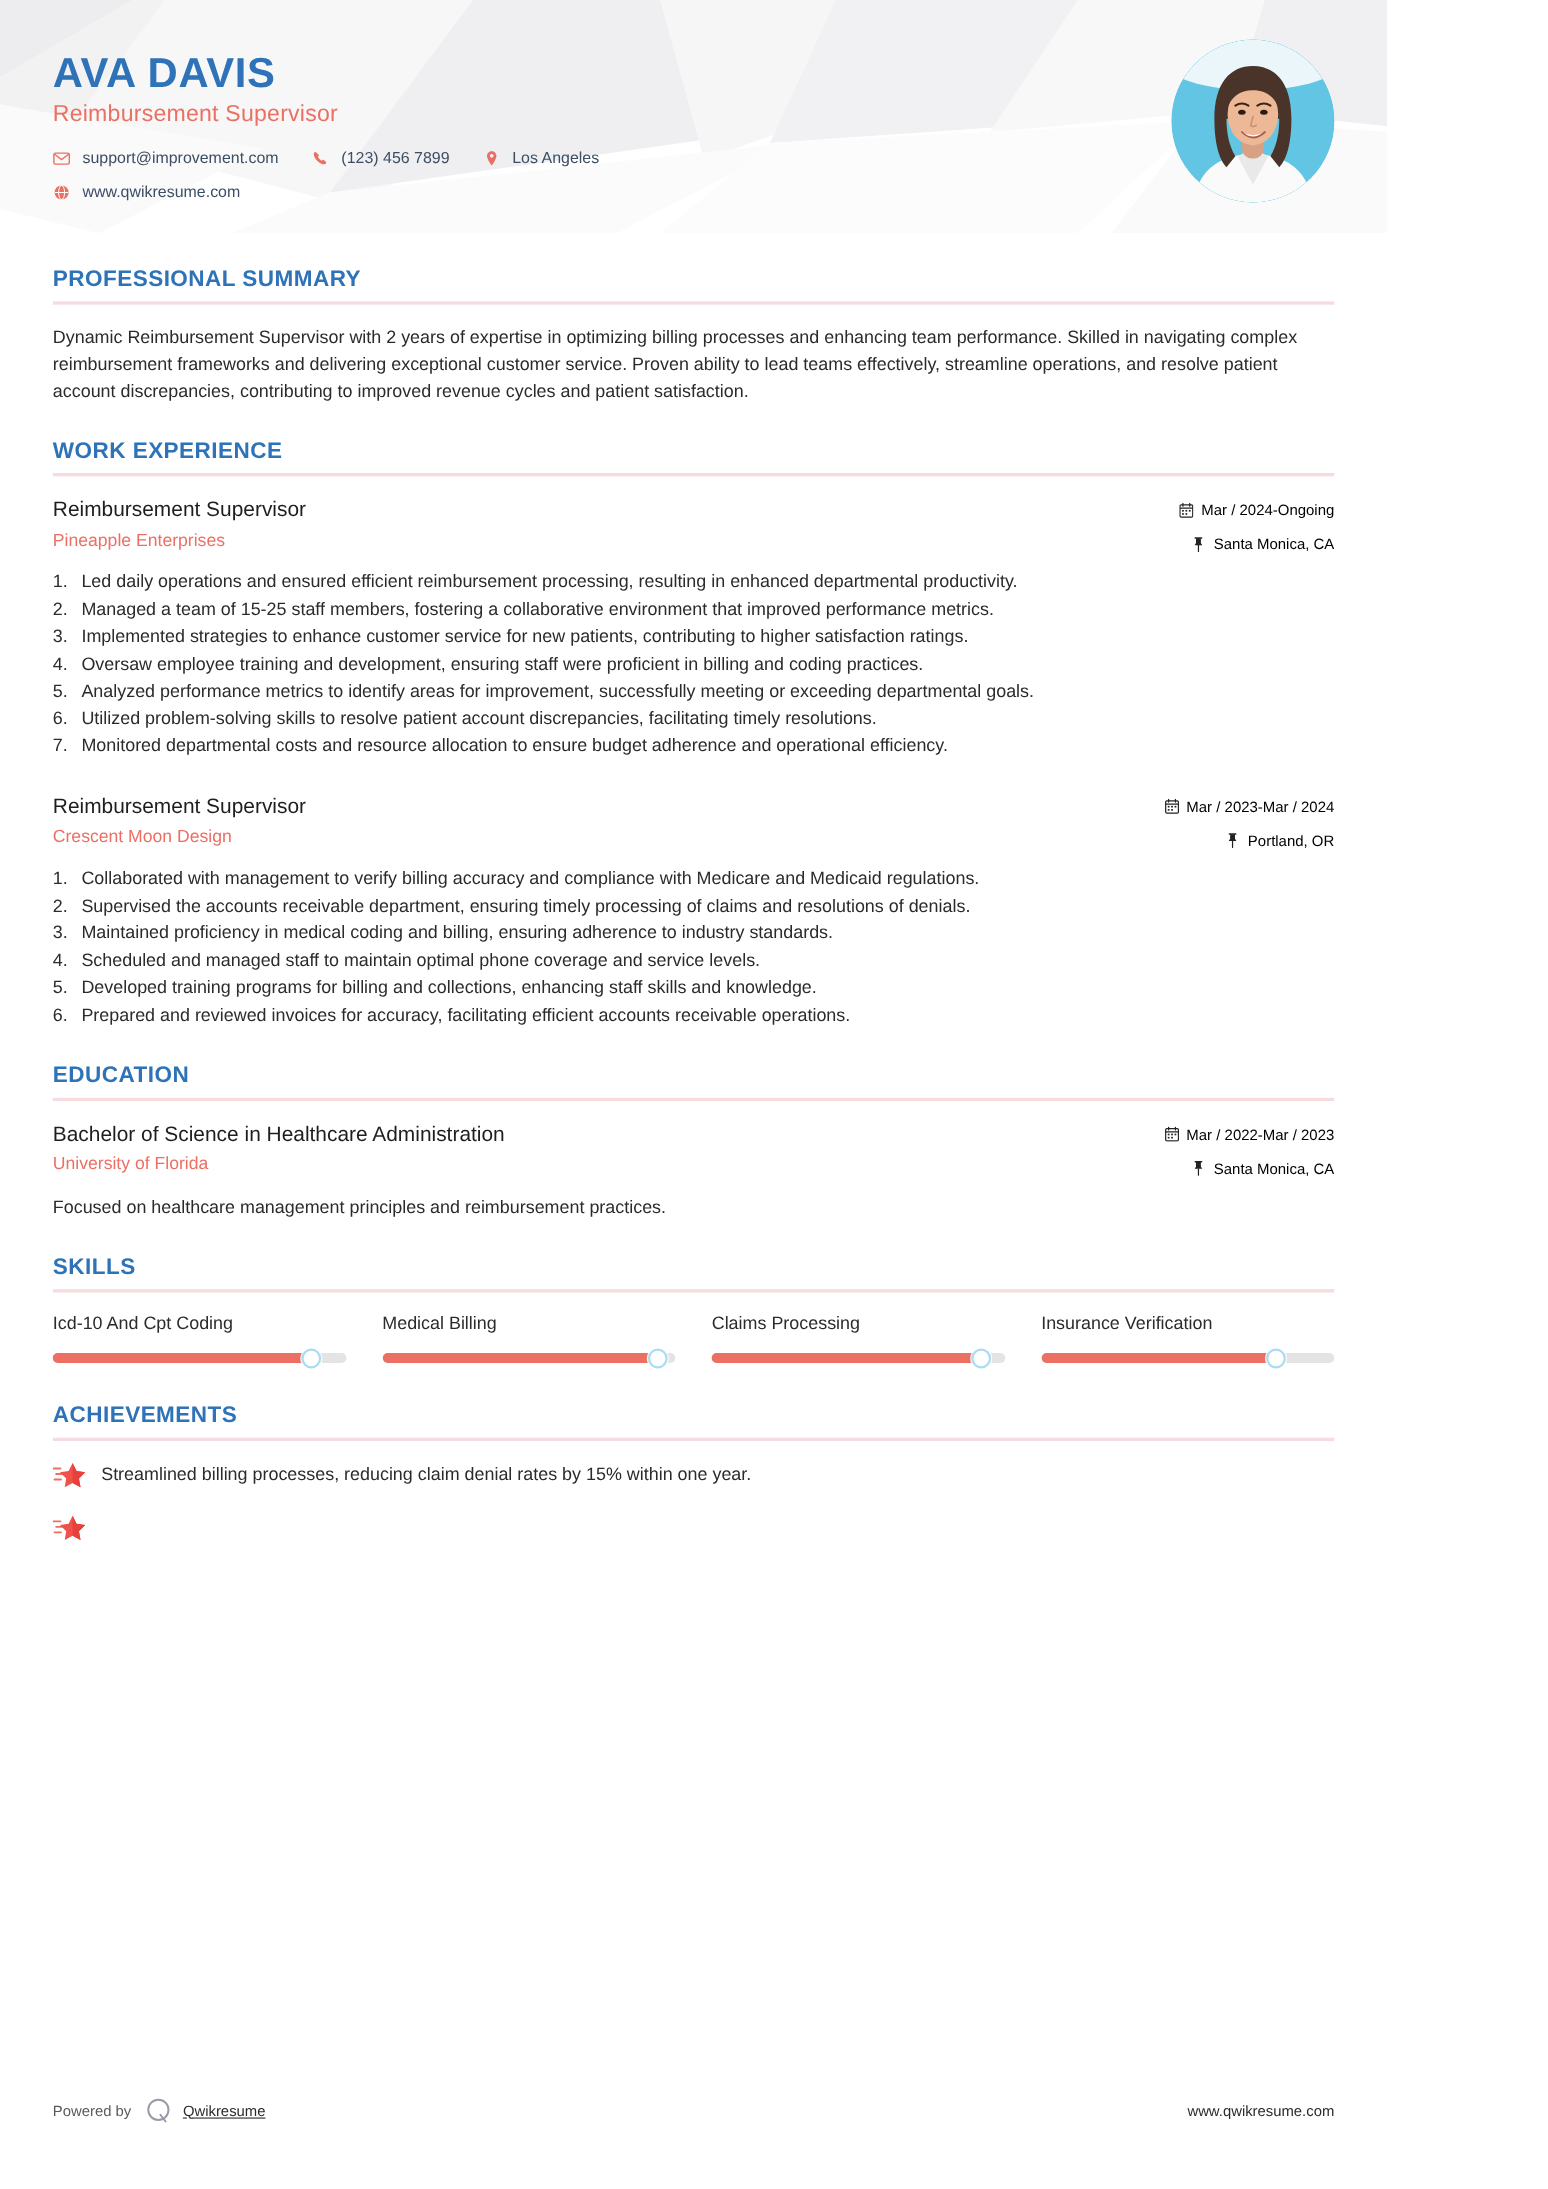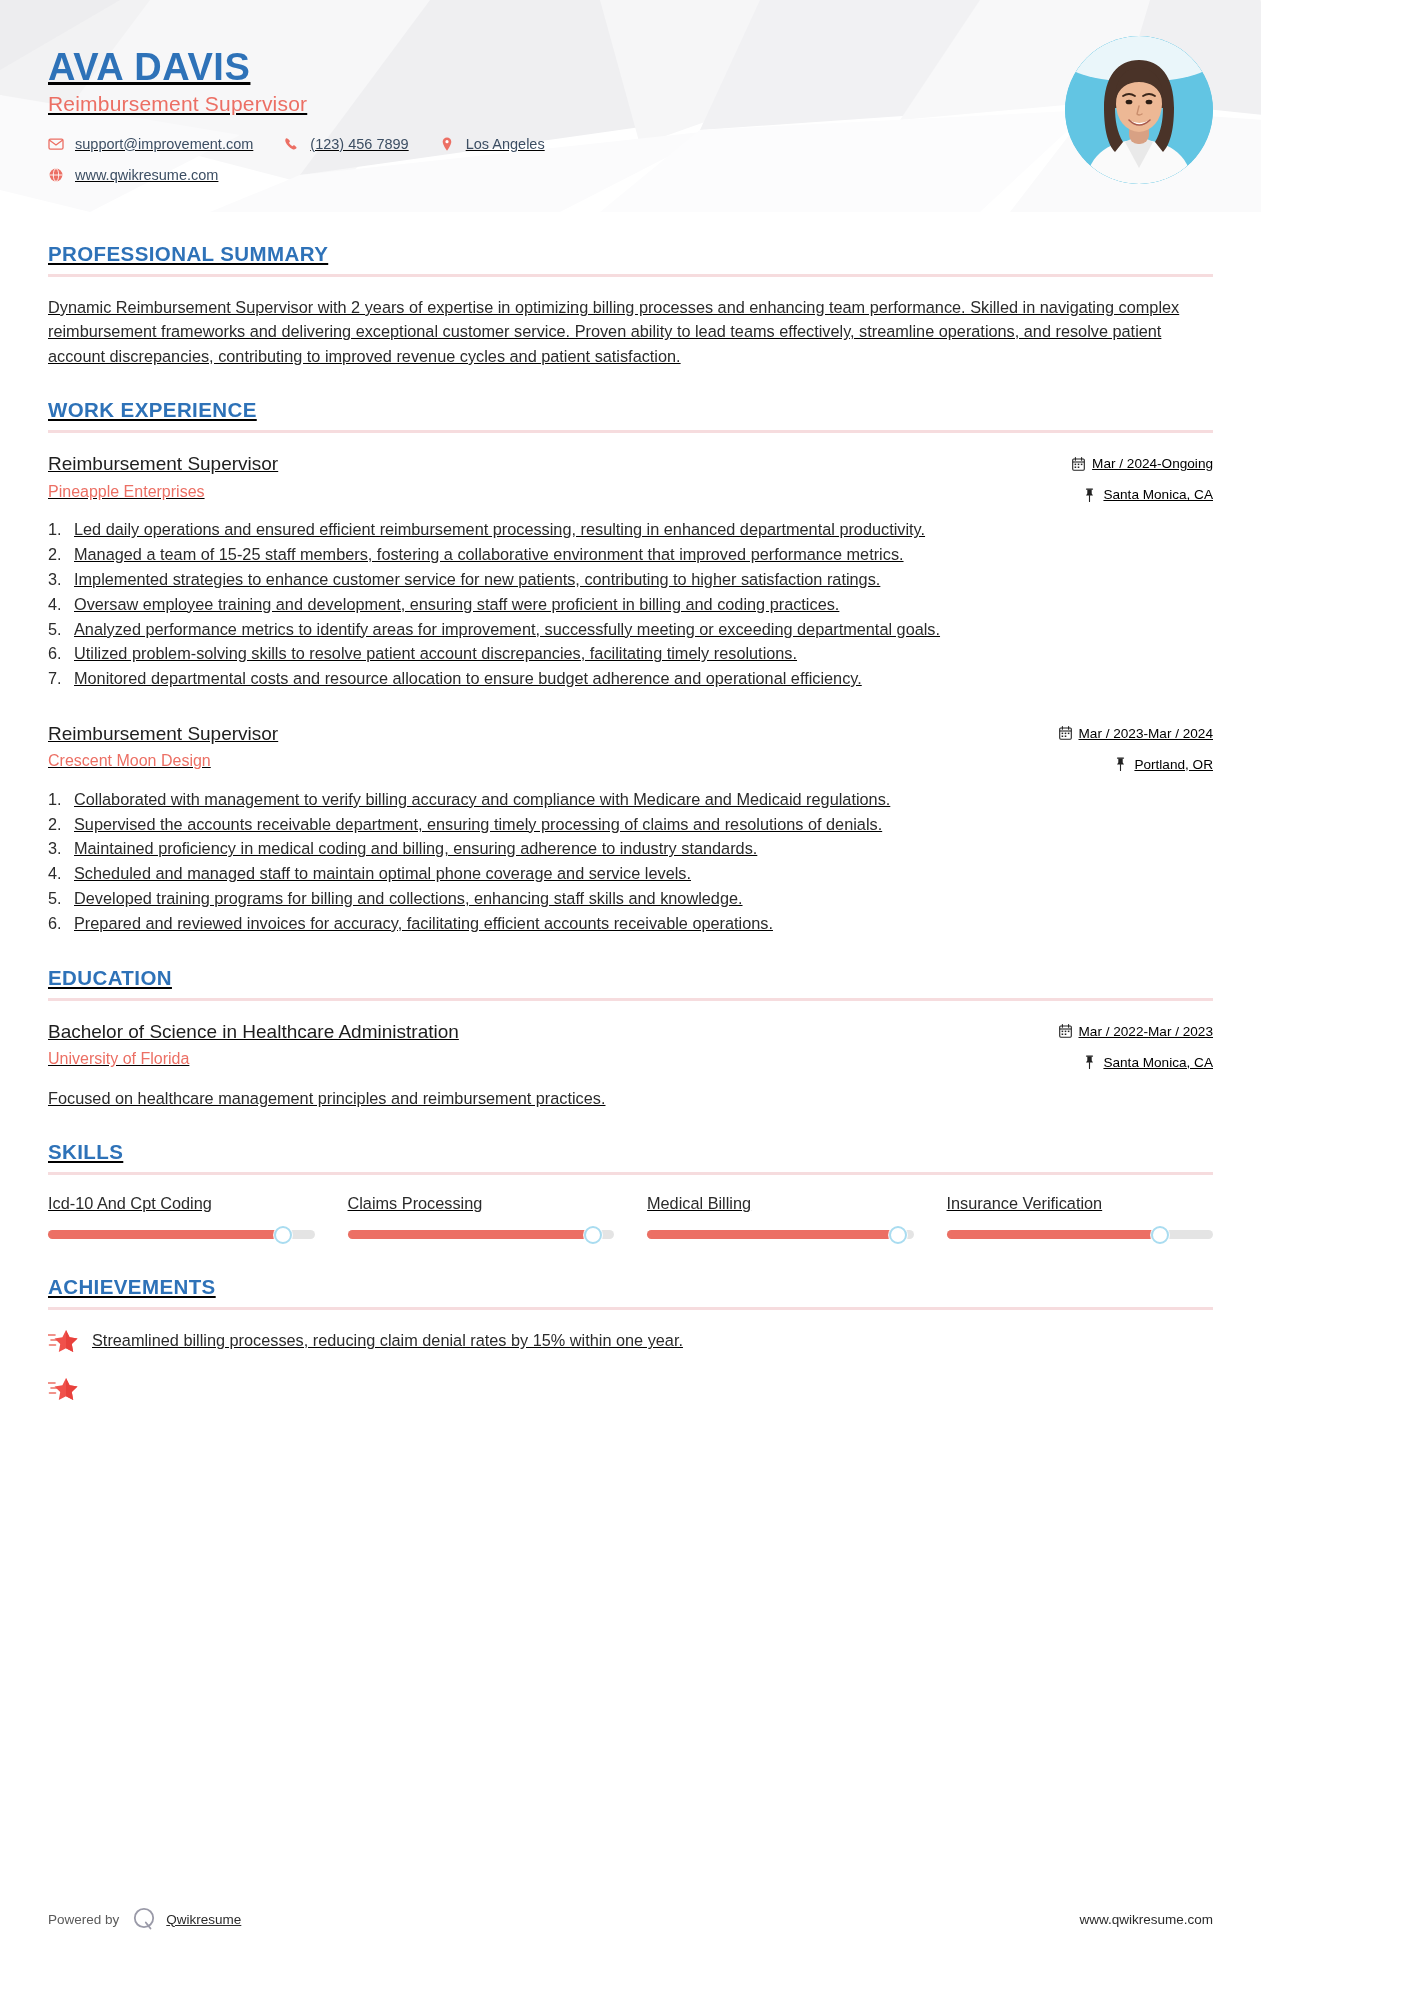--- a/index.html
+++ b/index.html
@@ -7,21 +7,20 @@
     width: 1407px;
     background: #ffffff;
     font-family: "Liberation Sans", sans-serif;
   }
   .page {
     position: relative;
     width: 1261px;
     min-height: 1990px;
     background: #ffffff;
     overflow: hidden;
-    text-decoration: underline;
   }
 
   
   .header-art {
     position: absolute;
     top: 0; left: 0;
     width: 1407px;
     height: 212px;
     overflow: hidden;
     z-index: 0;
@@ -545,31 +544,31 @@
 
       <div class="skills-grid">
         <div>
           <div class="skill-name">Icd-10 And Cpt Coding</div>
           <div class="skill-track">
             <div class="skill-fill" style="width: 88%;"></div>
             <div class="skill-knob" style="left: 88%;"></div>
           </div>
         </div>
         <div>
+          <div class="skill-name">Medical Billing</div>
+          <div class="skill-track">
+            <div class="skill-fill" style="width: 94%;"></div>
+            <div class="skill-knob" style="left: 94%;"></div>
+          </div>
+        </div>
+        <div>
           <div class="skill-name">Claims Processing</div>
           <div class="skill-track">
             <div class="skill-fill" style="width: 92%;"></div>
             <div class="skill-knob" style="left: 92%;"></div>
-          </div>
-        </div>
-        <div>
-          <div class="skill-name">Medical Billing</div>
-          <div class="skill-track">
-            <div class="skill-fill" style="width: 94%;"></div>
-            <div class="skill-knob" style="left: 94%;"></div>
           </div>
         </div>
         <div>
           <div class="skill-name">Insurance Verification</div>
           <div class="skill-track">
             <div class="skill-fill" style="width: 80%;"></div>
             <div class="skill-knob" style="left: 80%;"></div>
           </div>
         </div>
       </div>

